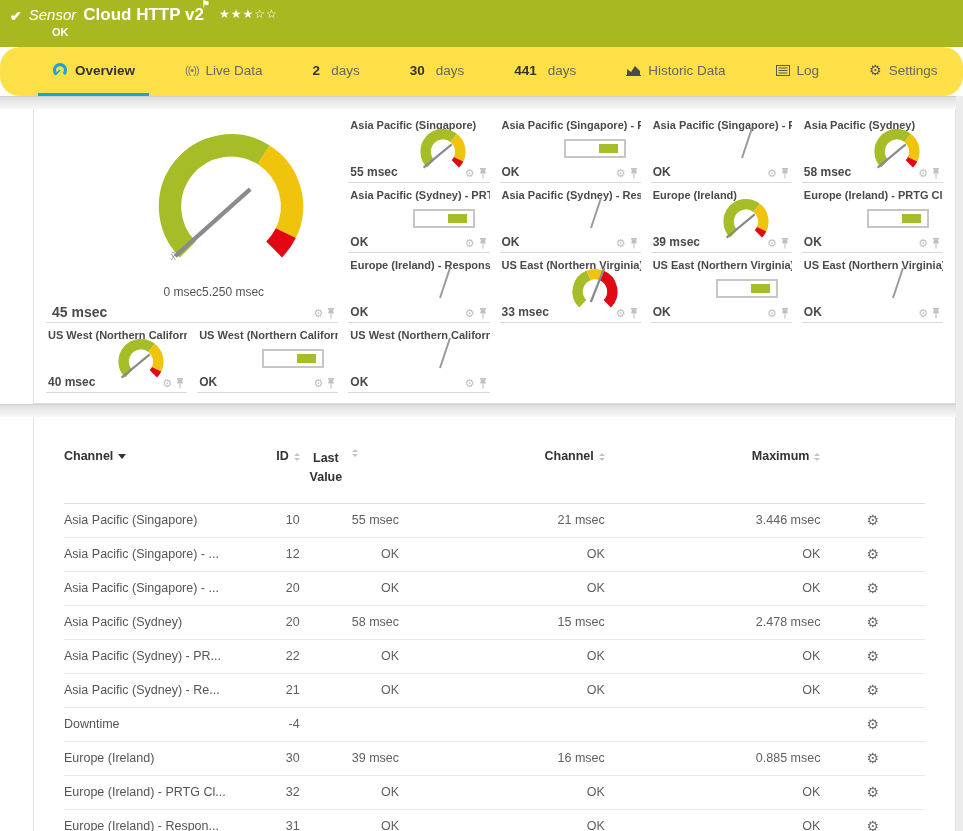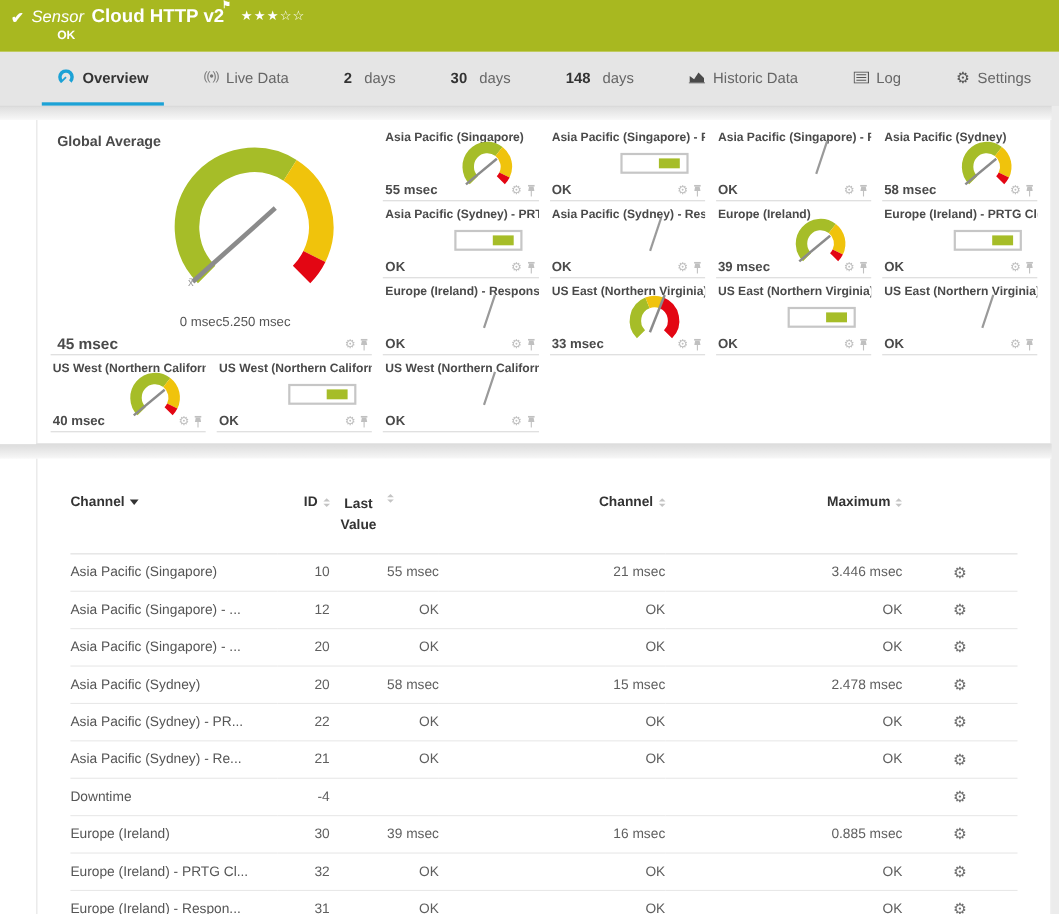--- a/index.html
+++ b/index.html
@@ -9,21 +9,21 @@
   
   .sensor-header{height:47px; background:#a8b820; color:#fff; padding:5px 0 0 10px; position:relative;}
   .hdr-line1{display:flex; align-items:baseline; gap:7px;}
   .check{font-size:14px; font-weight:bold; position:relative; top:1px;}
   .kind{font-style:italic; font-size:15px;}
   .title{font-size:17px; font-weight:bold;}
   .flag{font-size:9px; vertical-align:super; position:relative; top:-6px; left:-2px;}
   .stars{font-size:12px; letter-spacing:1px; position:relative; top:-2px; cursor:pointer;}
   .hdr-status{font-size:11px; font-weight:bold; margin:1px 0 0 42px;}
   
-  .tabbar{height:49px; background:#e5e5e5; display:flex; align-items:stretch; padding-left:38px;}
+  .tabbar{height:49px; background:#fde047; display:flex; align-items:stretch; padding-left:38px;border-radius:20px;}
   .tab{display:flex; align-items:center; gap:7px; padding:0 14px; margin-right:22px;
        border-bottom:3px solid transparent; font-size:13.5px; color:#666; cursor:pointer; white-space:nowrap;}
   .tab.active{border-bottom-color:var(--blue); color:#333; font-weight:bold;}
   .tab .num{font-weight:bold; color:#333; margin-right:4px;}
   .tab .ticon{display:inline-flex; align-items:center; color:#555;}
   .live-glyph{font-size:11px; color:#777; letter-spacing:-1px;}
   .gear-glyph{font-size:14px; color:#555; line-height:1;}
   
   .strip{height:13px; border-top:1px solid #cfcfcf; background:linear-gradient(#dedede,#f8f8f8);}
   
@@ -100,21 +100,21 @@
     </div>
     <div class="tab">
       <span class="num">2</span>
       <span>days</span>
     </div>
     <div class="tab">
       <span class="num">30</span>
       <span>days</span>
     </div>
     <div class="tab">
-      <span class="num">148</span>
+      <span class="num">441</span>
       <span>days</span>
     </div>
     <div class="tab">
       <span class="ticon">
         <svg width="15" height="12" viewBox="0 0 15 12">
           <polygon points="1,11 1,5 5,8 9,2 14,7 14,11" fill="#4a4a4a"></polygon>
           <line x1="0" y1="11.5" x2="15" y2="11.5" stroke="#4a4a4a" stroke-width="1"></line>
         </svg>
       </span>
       <span>Historic Data</span>
@@ -136,21 +136,20 @@
       </span>
       <span>Settings</span>
     </div>
   </nav>
 
 <div class="strip"></div>
 
 <section class="panel gauges">
   <div class="grid" id="gaugeGrid">
     <div class="cell global">
-      <div class="ctitle">Global Average</div>
       <div class="gsvg" id="globalGaugeHost"><svg width="172" height="153" viewBox="0 0 200 178">
             <path d="M 49.795418535755125 140.20458146424488 A 71 71 0 0 1 138.04370244350878 30.052717289356934" fill="none" stroke="#a6bd28" stroke-width="26"></path>
             <path d="M 138.04370244350878 30.052717289356934 A 71 71 0 0 1 163.7599578790037 121.23568105976997" fill="none" stroke="#f0c30c" stroke-width="26"></path>
             <path d="M 163.7599578790037 121.23568105976997 A 71 71 0 0 1 150.20458146424488 140.20458146424488" fill="none" stroke="#e30613" stroke-width="26"></path>
             <line x1="122.37823436272546" y1="70.01964397697246" x2="35.10312034809614" y2="147.94303246677987" stroke="#8b8b8b" stroke-width="5"></line>
             <text x="30" y="152" fill="#9a9a9a" font-size="12">x̄</text>
           </svg></div>
       <div class="glabels">
         <span>0 msec</span>
         <span>5.250 msec</span>

